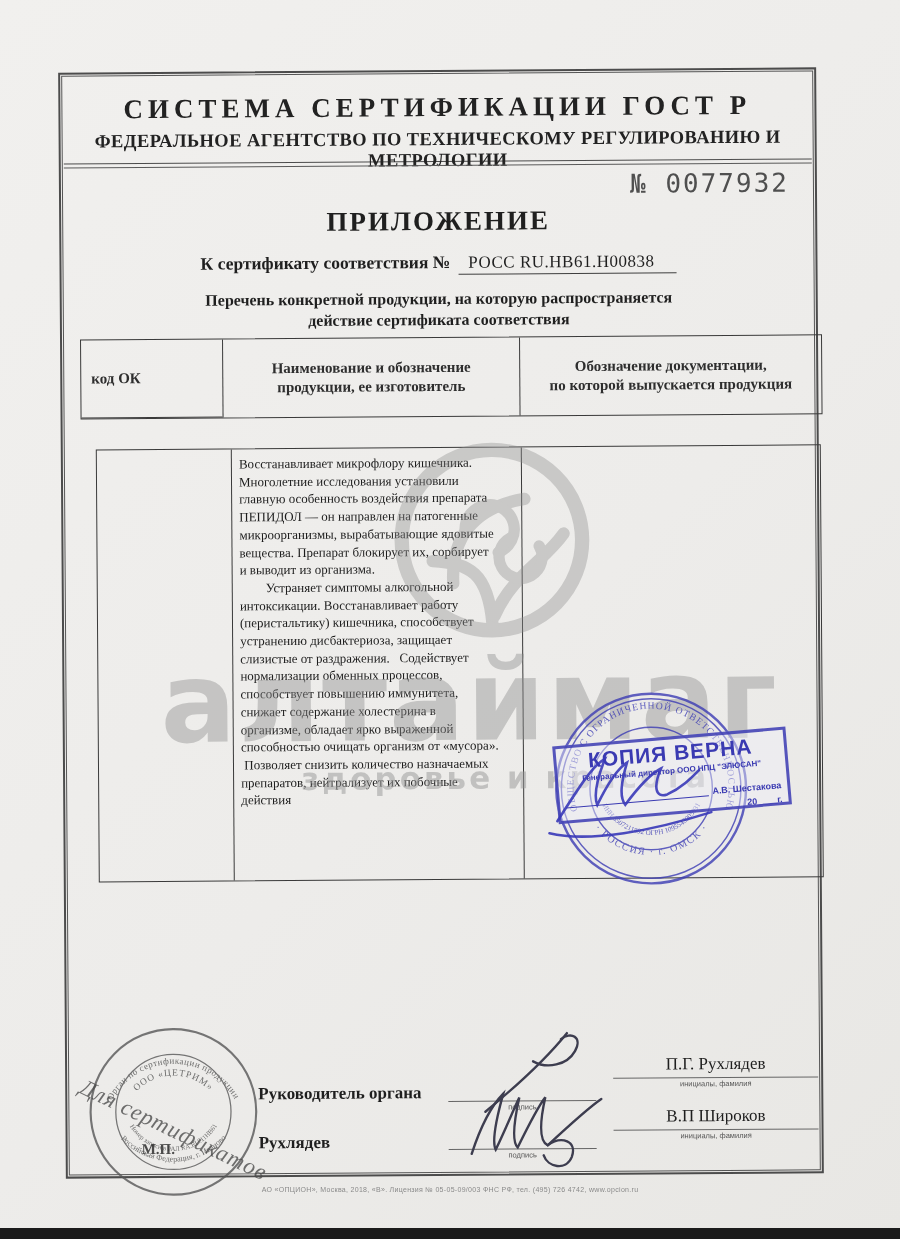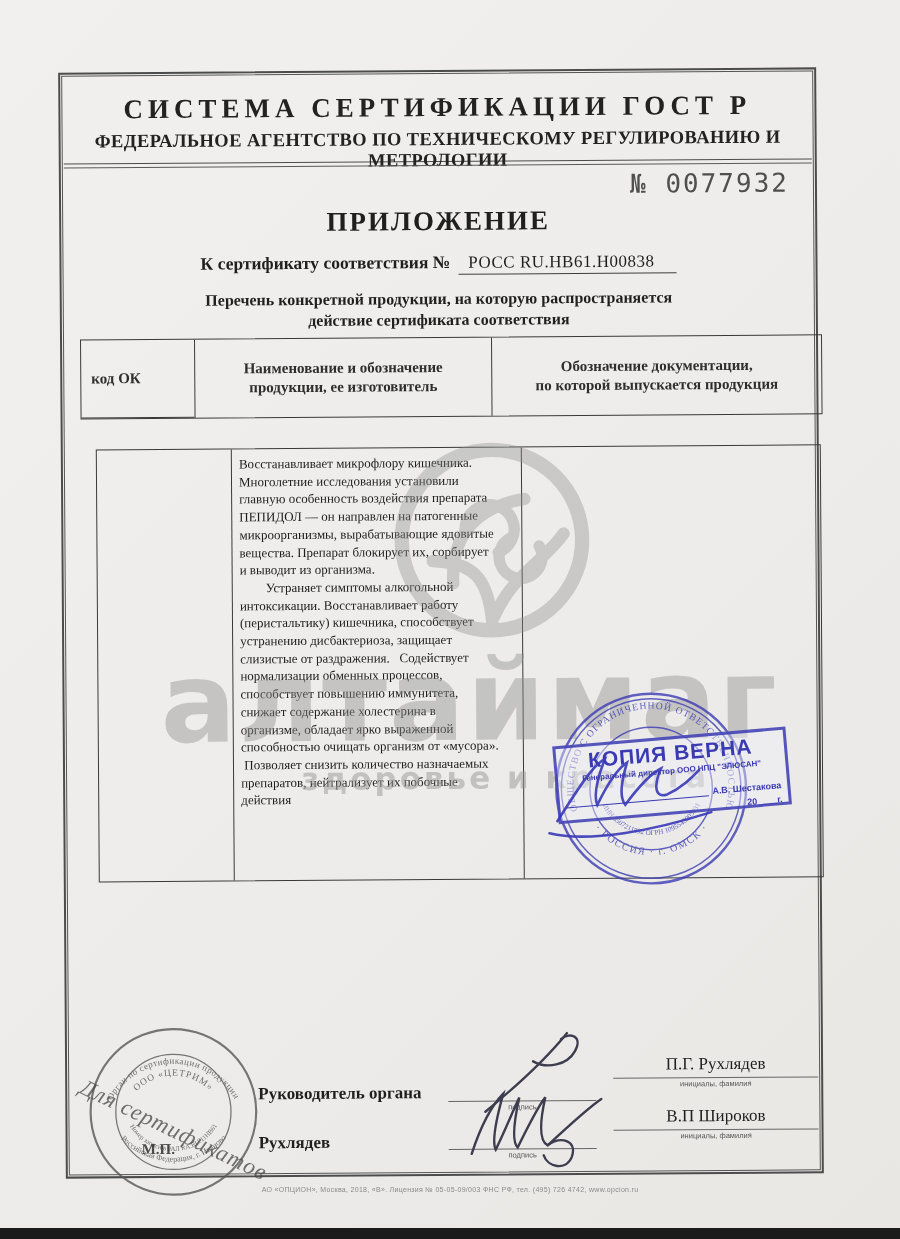--- a/index.html
+++ b/index.html
@@ -22,21 +22,21 @@
     font-size:26px;color:#4f4f4f;letter-spacing:2px;font-weight:400;}
   .appendix-title{position:absolute;left:0;right:0;top:136px;text-align:center;
     font-size:27px;font-weight:bold;letter-spacing:2px;color:#1f1f1f;}
   .cert-line{position:absolute;left:0;right:0;top:182px;text-align:center;font-size:17.5px;font-weight:bold;color:#1f1f1f;}
   .cert-num{font-weight:normal;font-size:17px;border-bottom:1.5px solid #3f3f3f;
     padding:0 22px 2px 10px;margin-left:8px;letter-spacing:0.5px;}
   .subtitle{position:absolute;left:0;right:0;top:218px;text-align:center;
     font-size:16px;font-weight:bold;line-height:21px;white-space:pre-line;color:#1f1f1f;}
   
   .htable{position:absolute;left:20px;top:267px;width:740px;height:78px;border:1.5px solid #3a3a3a;display:flex;}
-  .htable .c1{width:113px;display:flex;flex-direction:column;gap:48px;}
+  .htable .c1{width:141px;display:flex;flex-direction:column;gap:48px;}
   .htable .c1 div{flex:1;display:flex;align-items:center;padding-left:10px;font-size:15px;font-weight:bold;}
   .htable .c1 div:first-child{border-bottom:1px solid #3a3a3a;}
   .htable .c2{width:296px;border-left:1px solid #3a3a3a;}
   .htable .c3{flex:1;border-left:1px solid #3a3a3a;}
   .hcell{display:flex;align-items:center;justify-content:center;height:100%;
     text-align:center;font-size:15px;font-weight:bold;line-height:19px;white-space:pre-line;}
   
   .cbox{position:absolute;left:35px;top:377px;width:723px;height:431px;border:1.5px solid #3a3a3a;display:flex;}
   .cbox .k1{width:134px;}
   .cbox .k2{width:289px;border-left:1px solid #3a3a3a;}

